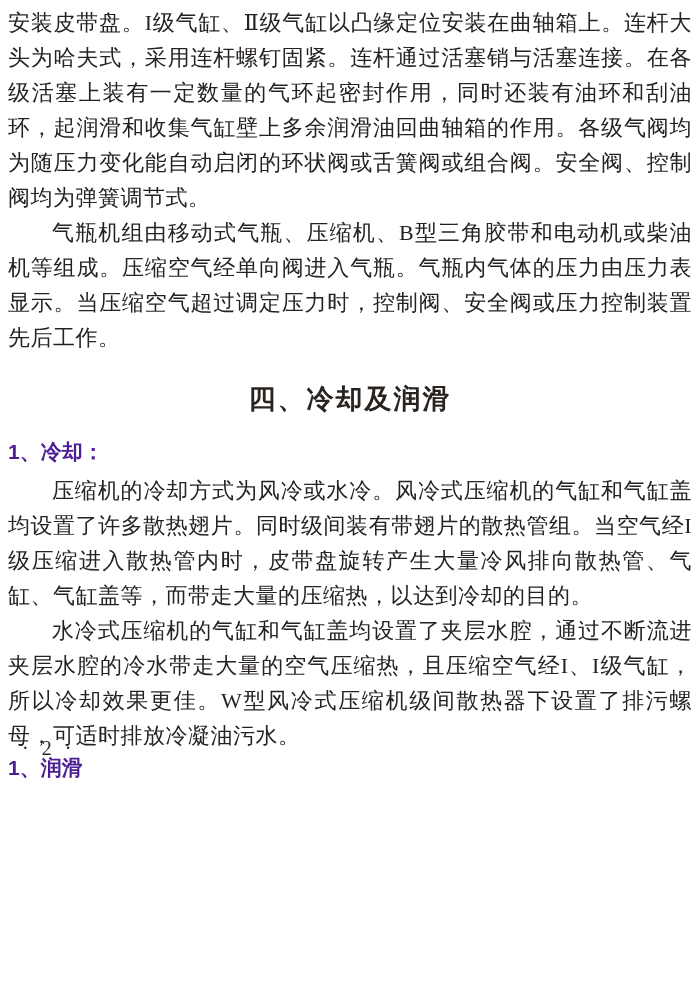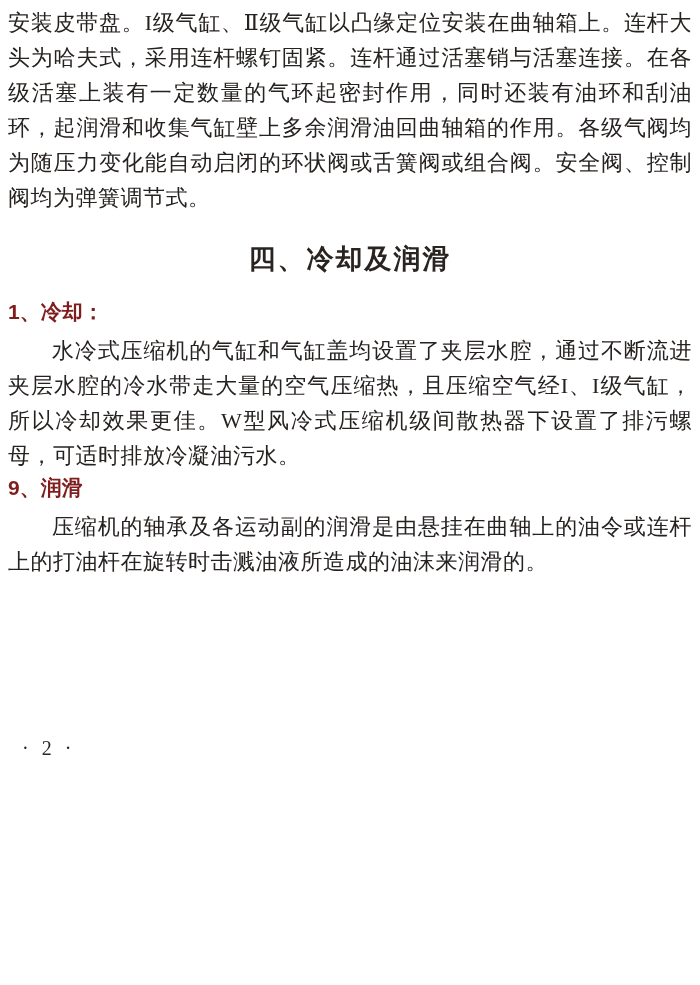--- a/index.html
+++ b/index.html
@@ -40,21 +40,21 @@
     text-align: center;
     color: #2a2420;
     letter-spacing: 2px;
   }
   .subheading {
     margin: 0 0 6px 0;
     font-family: "Liberation Sans", "DejaVu Sans", sans-serif;
     font-size: 21px;
     line-height: 30px;
     font-weight: bold;
-    color: #7f1d1d;
+    color: #4c1d95;
     text-align: left;
   }
   .page-number {
     position: absolute;
     left: 22px;
     bottom: 22px;
     font-size: 20px;
     line-height: 22px;
     color: #2b2724;
     font-family: "Liberation Serif", "DejaVu Serif", serif;
@@ -62,27 +62,29 @@
   }
 </style>
 </head>
 <body>
 
 <div class="page">
 
   <p class="body-text no-indent">安装皮带盘。I级气缸、Ⅱ级气缸以凸缘定位安装在曲轴箱上。连杆大头为哈夫式，采用连杆螺钉固紧。连杆通过活塞销与活塞连接。在各级活塞上装有一定数量的气环起密封作用，同时还装有油环和刮油环，起润滑和收集气缸壁上多余润滑油回曲轴箱的作用。各级气阀均为随压力变化能自动启闭的环状阀或舌簧阀或组合阀。安全阀、控制阀均为弹簧调节式。</p>
 
 
+  <p class="body-text">气瓶机组由移动式气瓶、压缩机、B型三角胶带和电动机或柴油机等组成。压缩空气经单向阀进入气瓶。气瓶内气体的压力由压力表显示。当压缩空气超过调定压力时，控制阀、安全阀或压力控制装置先后工作。</p>
 
   <h1 class="section-heading">四、冷却及润滑</h1>
 
   <h2 class="subheading">1、冷却：</h2>
 
+  <p class="body-text">压缩机的冷却方式为风冷或水冷。风冷式压缩机的气缸和气缸盖均设置了许多散热翅片。同时级间装有带翅片的散热管组。当空气经I级压缩进入散热管内时，皮带盘旋转产生大量冷风排向散热管、气缸、气缸盖等，而带走大量的压缩热，以达到冷却的目的。</p>
 
   <p class="body-text">水冷式压缩机的气缸和气缸盖均设置了夹层水腔，通过不断流进夹层水腔的冷水带走大量的空气压缩热，且压缩空气经I、I级气缸，所以冷却效果更佳。W型风冷式压缩机级间散热器下设置了排污螺母，可适时排放冷凝油污水。</p>
 
-  <h2 class="subheading">9、润滑</h2>
+  <h2 class="subheading">1、润滑</h2>
 
   <p class="body-text">压缩机的轴承及各运动副的润滑是由悬挂在曲轴上的油令或连杆上的打油杆在旋转时击溅油液所造成的油沫来润滑的。</p>
 
   <div class="page-number">· 2 ·</div>
 
 </div>
 
 </body></html>

